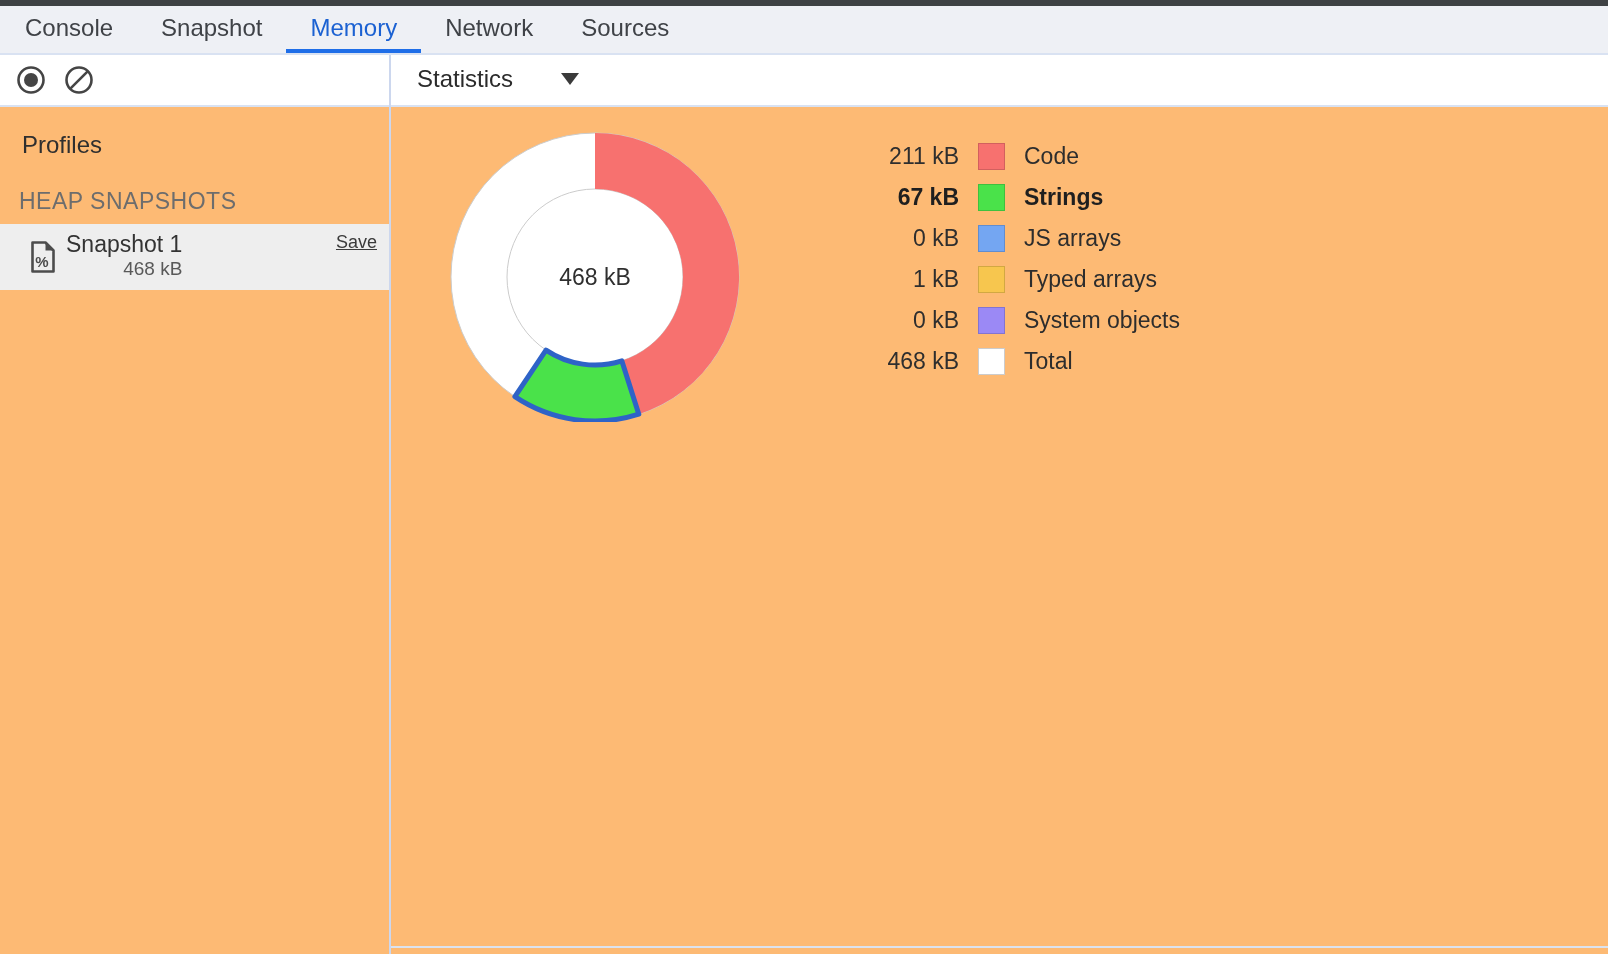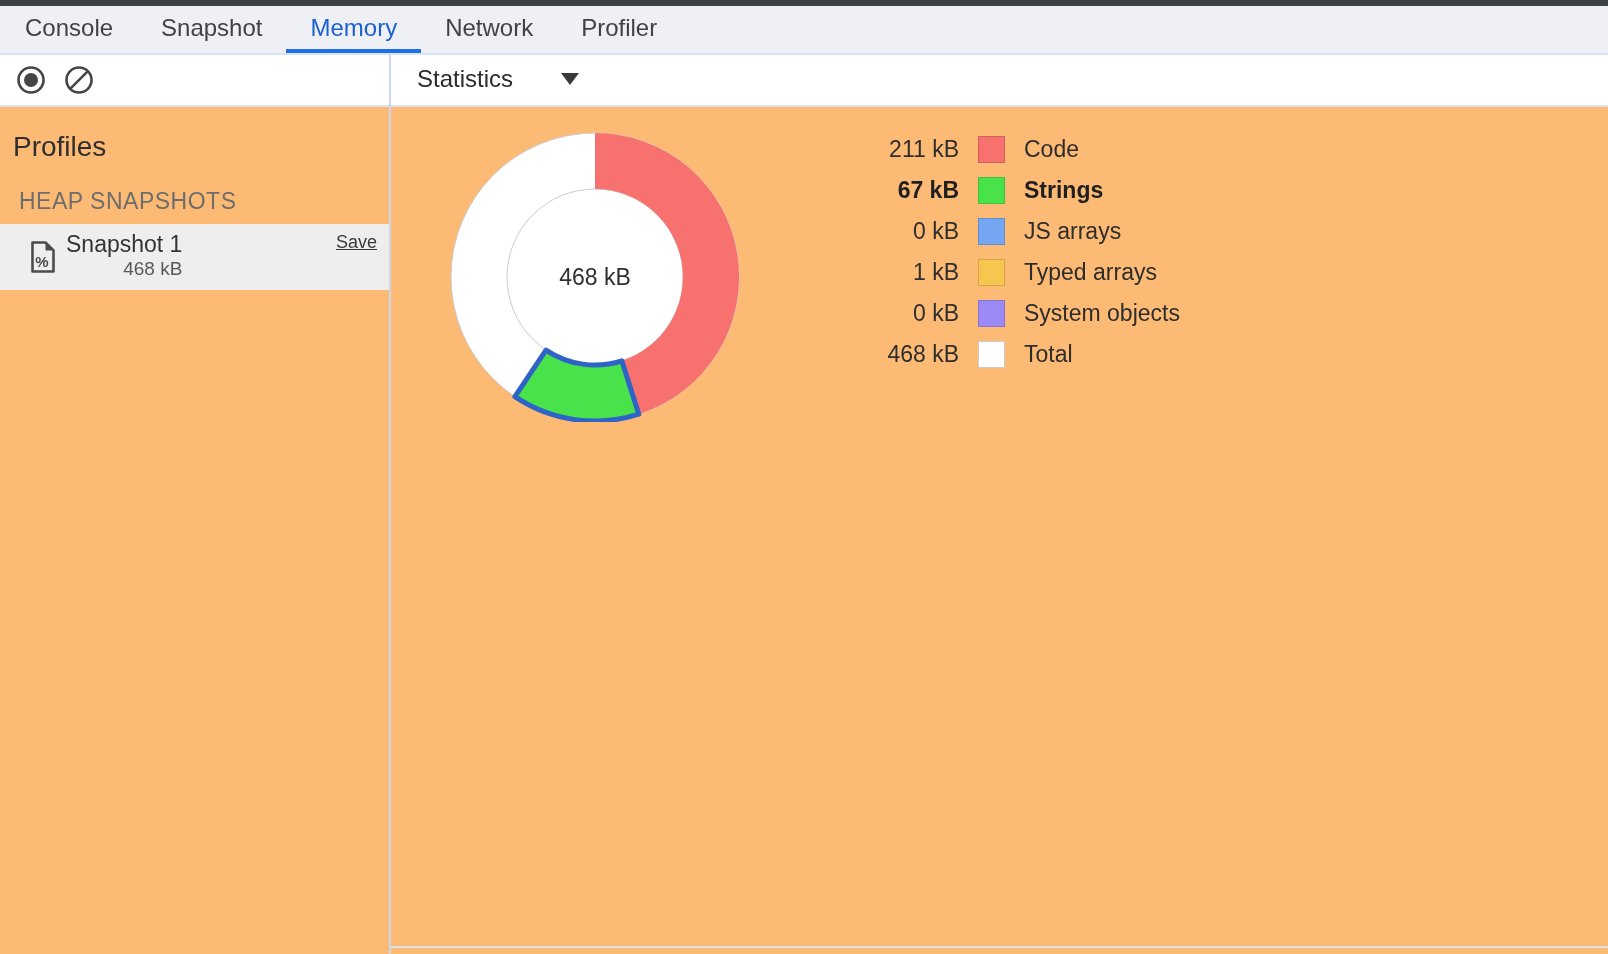--- a/index.html
+++ b/index.html
@@ -23,54 +23,54 @@
   .tab.active{color:#1b61d2;border-bottom-color:#1f6ee8;}
   
   .toolbar{left:0;top:55px;width:1608px;height:50px;background:#fff;border-bottom:2px solid #d9e2f2;}
   .tool-btn{position:absolute;top:10px;width:30px;height:30px;}
   .stats-select{position:absolute;left:417px;top:0;height:47px;display:flex;align-items:center;}
   .stats-label{font-size:24px;color:#2b2b2b;}
   .tri-down{width:0;height:0;border-left:9px solid transparent;border-right:9px solid transparent;border-top:12px solid #3a3a3a;margin-left:48px;}
   
   .vdivider{left:389px;top:55px;width:2px;height:899px;background:#ccd7ee;}
   
-  .profiles-title{left:13px;top:131px;font-size:28px;color:#2f2f2f;}
+  .profiles-title{left:22px;top:131px;font-size:24px;color:#2f2f2f;}
   .section-header{left:19px;top:188px;font-size:23px;color:#6d6d6d;letter-spacing:0.5px;}
   .snapshot-row{left:0;top:224px;width:389px;height:66px;background:#eeeeee;}
   .snap-icon{position:absolute;left:30px;top:16px;}
   .snap-text{position:absolute;left:66px;top:6px;text-align:right;}
   .snap-title{font-size:23px;color:#333;line-height:28px;}
   .snap-sub{font-size:19px;color:#595959;line-height:22px;}
   .save-link{position:absolute;right:12px;top:8px;font-size:18px;color:#3a3a3a;text-decoration:underline;cursor:pointer;}
   
   .chart-svg{left:450px;top:132px;}
   .center-label{font-size:23px;fill:#2f2f2f;}
   
   .legend{left:849px;top:136px;}
-  .legend-row{display:flex;height:41px;}
+  .legend-row{display:flex;align-items:center;height:41px;}
   .legend-value{width:110px;text-align:right;font-size:23px;color:#2e2e2e;}
   .legend-swatch{width:27px;height:27px;margin-left:19px;border:1px solid rgba(0,0,0,0.15);box-sizing:border-box;}
   .legend-swatch.total{border:1px solid #cccccc;}
   .legend-label{margin-left:19px;font-size:23px;color:#2d2d2d;white-space:nowrap;}
   .legend-row.bold .legend-value,.legend-row.bold .legend-label{font-weight:bold;color:#1f1f1f;}
   .bottom-line{left:391px;top:946px;width:1217px;height:2px;background:#dbe2ee;}
 </style>
 </head>
 <body>
 
 <div id="app">
 
   <div class="abs top-strip"></div>
 
   <div class="abs tabbar">
     <div class="tab">Console</div>
     <div class="tab">Snapshot</div>
     <div class="tab active">Memory</div>
     <div class="tab">Network</div>
-    <div class="tab">Profiler</div>
+    <div class="tab">Sources</div>
   </div>
 
   <div class="abs toolbar">
     <div class="tool-btn" style="left:16px;">
       <svg width="30" height="30" viewBox="0 0 30 30">
         <circle cx="15" cy="15" r="12.5" fill="none" stroke="#454545" stroke-width="2.6"></circle>
         <circle cx="15" cy="15" r="7" fill="#454545"></circle>
       </svg>
     </div>
     <div class="tool-btn" style="left:64px;">

